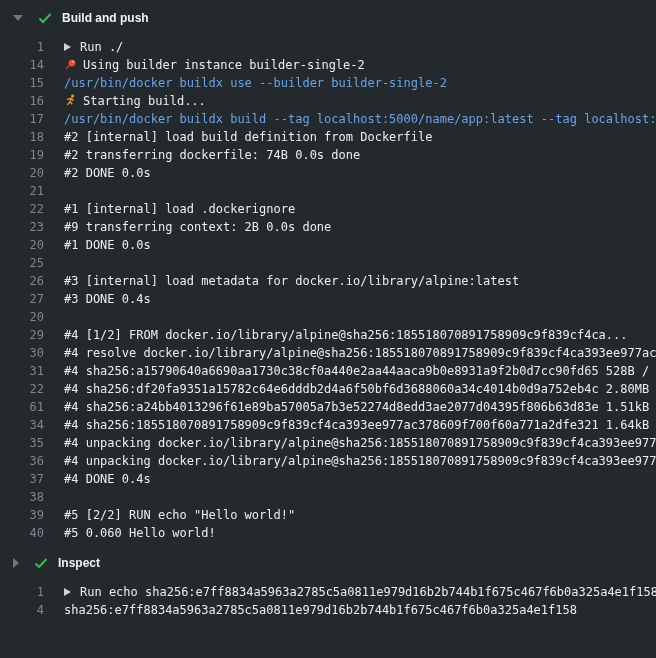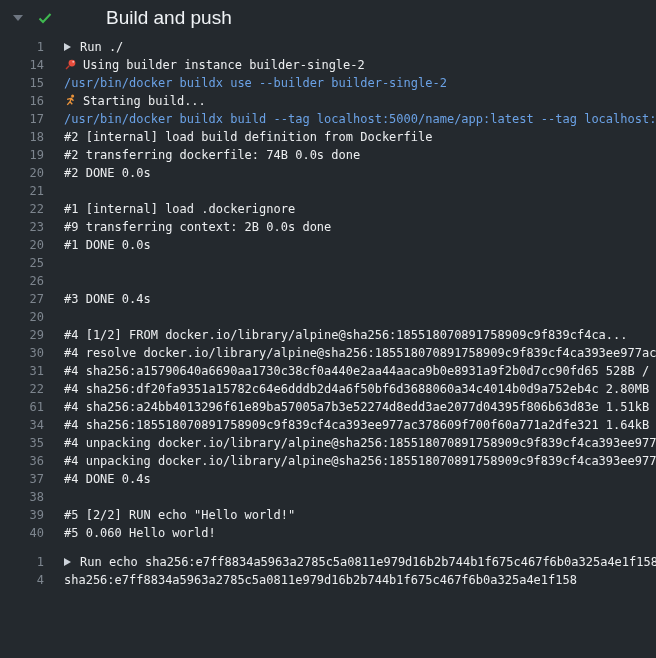--- a/index.html
+++ b/index.html
@@ -27,22 +27,22 @@
   .chev.down{
     border-left:5px solid transparent;border-right:5px solid transparent;
     border-top:6px solid var(--chev);
   }
   .chev.right{
     border-top:5px solid transparent;border-bottom:5px solid transparent;
     border-left:6px solid var(--chev);
   }
   .check{display:flex;flex:0 0 auto;margin-right:9px;color:var(--green);}
   .title{
-    font-family:"Liberation Sans",sans-serif;font-weight:normal;
-    font-size:19px;color:var(--fg);white-space:nowrap;margin-left:44px;
+    font-family:"Liberation Sans",sans-serif;font-weight:bold;
+    font-size:12px;color:var(--fg);white-space:nowrap;
   }
   .section-body{padding:5px 0 6px 0;}
   .log-line{display:flex;height:18px;line-height:18px;font-size:12px;overflow:hidden;}
   .ln{flex:0 0 44px;text-align:right;color:var(--ln);cursor:pointer;}
   .lt{margin-left:20px;color:var(--logfg);white-space:pre;}
   .lt.cmd{color:var(--cmd);}
   .tri{
     display:inline-block;width:0;height:0;
     border-top:4px solid transparent;border-bottom:4px solid transparent;
     border-left:7px solid var(--toggle);
@@ -120,20 +120,21 @@
         <div class="log-line">
           <span class="ln">20</span>
           <span class="lt">#1 DONE 0.0s</span>
         </div>
         <div class="log-line">
           <span class="ln">25</span>
           <span class="lt"></span>
         </div>
         <div class="log-line">
           <span class="ln">26</span>
+          <span class="lt">#3 [internal] load metadata for docker.io/library/alpine:latest</span>
         </div>
         <div class="log-line">
           <span class="ln">27</span>
           <span class="lt">#3 DONE 0.4s</span>
         </div>
         <div class="log-line">
           <span class="ln">20</span>
           <span class="lt"></span>
         </div>
         <div class="log-line">
@@ -180,20 +181,31 @@
           <span class="ln">39</span>
           <span class="lt">#5 [2/2] RUN echo "Hello world!"</span>
         </div>
         <div class="log-line">
           <span class="ln">40</span>
           <span class="lt">#5 0.060 Hello world!</span>
         </div>
       </div>
   </section>
 
+  <section>
+    <div class="section-header">
+      <span class="chev right"></span>
+      <span class="check">
+        <svg width="16" height="16" viewBox="0 0 16 16">
+            <path d="M2.5 8.5 L6 12 L13.5 4" fill="none" stroke="currentColor" stroke-width="2"></path>
+          </svg>
+      </span>
+      <span class="title">Inspect</span>
+    </div>
+  </section>
 
   <section>
     <div class="section-body">
         <div class="log-line">
           <span class="ln">1</span>
           <span class="lt"><span class="tri"></span>Run echo sha256:e7ff8834a5963a2785c5a0811e979d16b2b744b1f675c467f6b0a325a4e1f158</span>
         </div>
         <div class="log-line">
           <span class="ln">4</span>
           <span class="lt">sha256:e7ff8834a5963a2785c5a0811e979d16b2b744b1f675c467f6b0a325a4e1f158</span>

